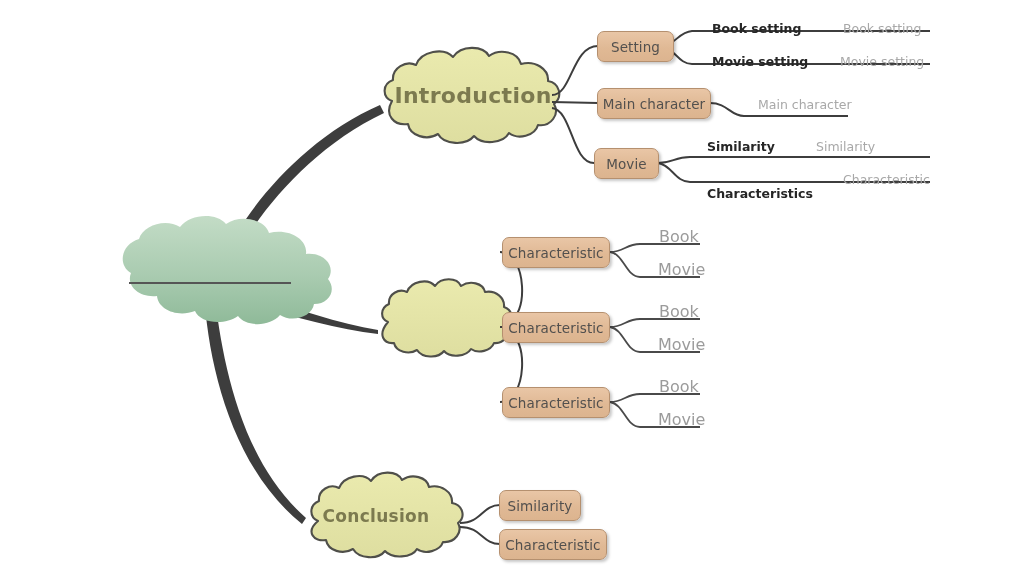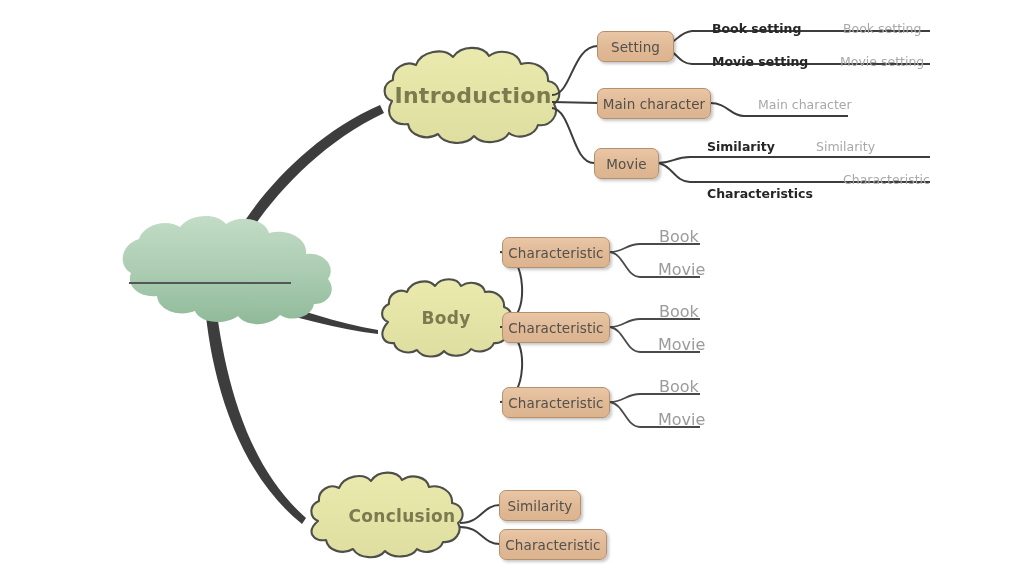--- a/index.html
+++ b/index.html
@@ -227,25 +227,22 @@
   </svg>
 
   <div class="cloudwrap" style="left:131px; top:212px; width:206px; height:115px;">
     <div class="cloudlabel"></div>
   </div>
 
   <div class="cloudwrap cloud-intro" style="left:382px; top:45px; width:182px; height:100px;">
     <div class="cloudlabel">Introduction</div>
   </div>
 
-  <div class="cloudwrap cloud-body" style="left:377px; top:277px; width:138px; height:82px;">
-    <div class="cloudlabel">Body</div>
-  </div>
-
-  <div class="cloudwrap cloud-concl" style="left:321px; top:470px; width:162px; height:92px;">
+
+  <div class="cloudwrap cloud-concl" style="left:295px; top:470px; width:162px; height:92px;">
     <div class="cloudlabel">Conclusion</div>
   </div>
 
   <div class="node tanbox" style="left:597px; top:31px; width:77px;">
     <span>Setting</span>
   </div>
 
   <div class="node tanbox" style="left:597px; top:88px; width:114px;">
     <span>Main character</span>
   </div>

